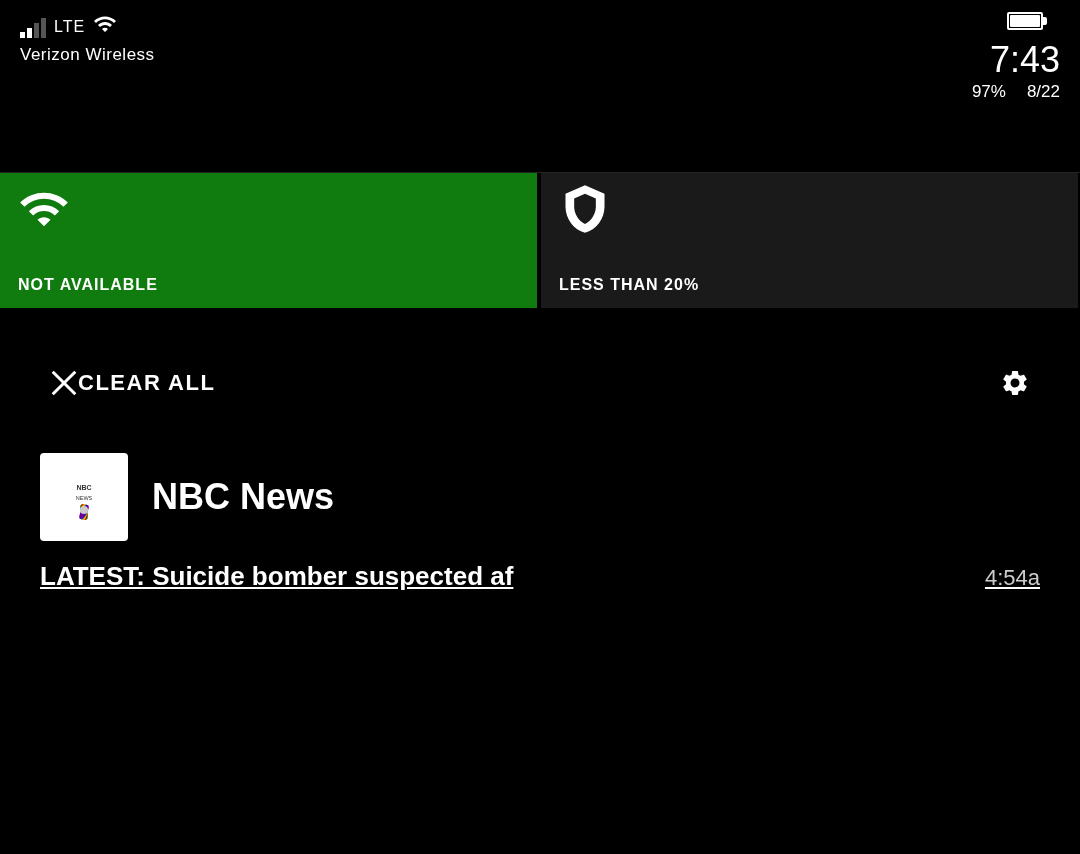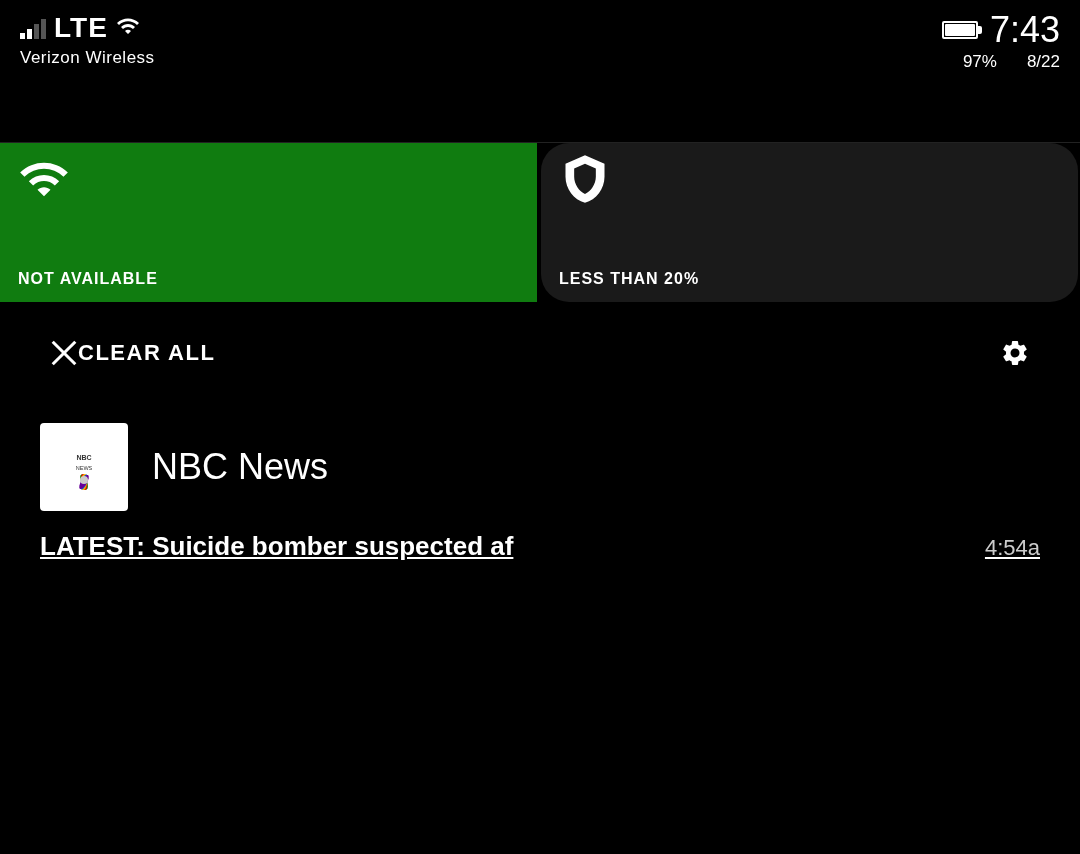--- a/index.html
+++ b/index.html
@@ -40,38 +40,39 @@
     .signal-bars span {
       display: block;
       background: #fff;
       width: 5px;
     }
     .signal-bars span:nth-child(1) { height: 6px; }
     .signal-bars span:nth-child(2) { height: 10px; }
     .signal-bars span:nth-child(3) { height: 15px; background: #555; }
     .signal-bars span:nth-child(4) { height: 20px; background: #555; }
     .lte-label {
-      font-size: 28px;
-      font-weight: bold;
+      font-size: 16px;
+      font-weight: normal;
       letter-spacing: 1px;
     }
     .carrier-name {
       font-size: 17px;
       color: #ffffff;
       letter-spacing: 0.5px;
     }
     .status-right {
       display: flex;
       flex-direction: column;
       align-items: flex-end;
     }
     .status-right-top {
       display: flex;
       align-items: center;
       gap: 12px;
+      flex-direction: column;
     }
     .battery-container {
       display: flex;
       align-items: center;
       gap: 4px;
     }
     .battery-icon {
       width: 36px;
       height: 18px;
       border: 2px solid #fff;
@@ -99,52 +100,51 @@
       background: #fff;
       border-radius: 1px;
     }
     .time {
       font-size: 36px;
       font-weight: 300;
       line-height: 1;
     }
     .status-right-bottom {
       display: flex;
-      gap: 30px;
+      gap: 21px;
       margin-top: 4px;
     }
     .battery-pct, .date {
       font-size: 17px;
       color: #fff;
     }
 
     
     .quick-tiles {
       display: flex;
       margin-top: 60px;
       border-top: 1px solid #222;
     }
     .tile {
       flex: 1;
-      height: 159px;
+      height: 135px;
       display: flex;
       flex-direction: column;
       align-items: flex-start;
       justify-content: space-between;
       padding: 10px 16px 14px 18px;
       cursor: pointer;
       position: relative;
       overflow: hidden;
     }
     .tile-green {
       background: #107c10;
     }
     .tile-dark {
       background: #1a1a1a;
-      border-radius: 28px;
     }
     .tile-label {
       font-size: 16px;
       font-weight: 600;
       color: #fff;
       letter-spacing: 1px;
       text-transform: uppercase;
       margin-top: auto;
       padding-top: 6px;
     }
@@ -206,21 +206,21 @@
       flex-shrink: 0;
       overflow: hidden;
     }
     
     .peacock-logo {
       width: 70px;
       height: 70px;
     }
     .notification-app-name {
       font-size: 36px;
-      font-weight: 400;
+      font-weight: 700;
       color: #fff;
     }
     .notification-content {
       margin-top: 16px;
       display: flex;
       justify-content: space-between;
       align-items: baseline;
       text-decoration: underline;
     }
     .notification-headline {

